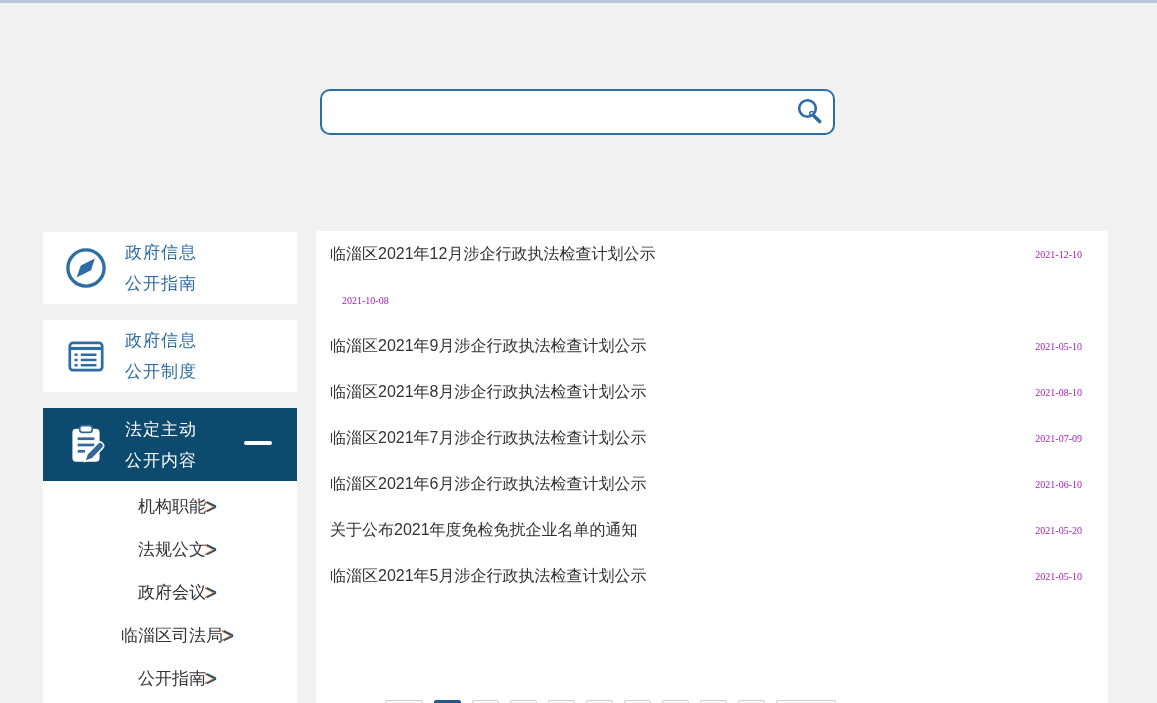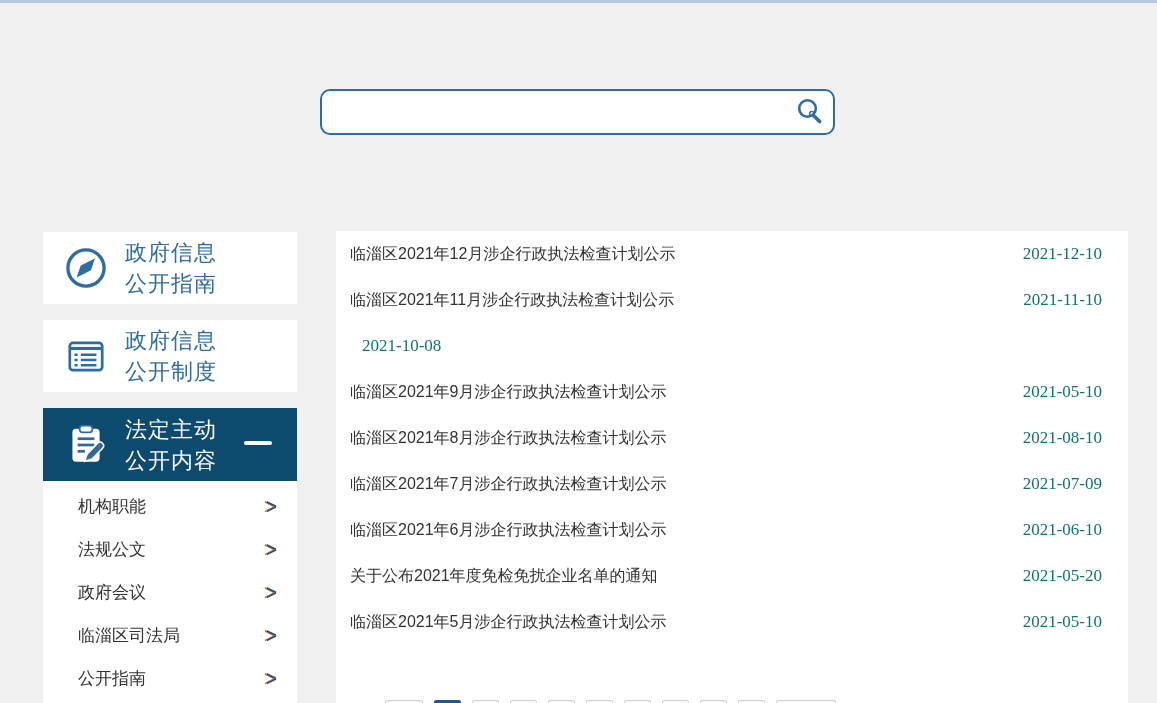--- a/index.html
+++ b/index.html
@@ -23,42 +23,42 @@
   }
   .search-btn{width:46px;height:100%;display:flex;align-items:center;justify-content:center;cursor:pointer;background:transparent;border:none;}
 
   
   .sidebar{position:absolute;left:43px;top:232px;width:254px;}
   .side-item{
     background:#fff;height:72px;display:flex;align-items:center;
     padding-left:20px;box-sizing:border-box;margin-bottom:16px;cursor:pointer;
   }
   .side-item .icon{width:46px;height:46px;margin-right:16px;color:#2e6da4;flex:0 0 auto;}
-  .side-label{font-size:22px;color:#2e6da4;line-height:31px;letter-spacing:1px;}
+  .side-label{font-size:17px;color:#2e6da4;line-height:31px;letter-spacing:1px;}
   .side-item.active{background:#0c4a6e;height:73px;margin-bottom:0;position:relative;}
   .side-item.active .side-label{color:#fff;}
   .minus-bar{position:absolute;right:25px;top:33px;width:28px;height:4px;background:#fff;border-radius:2px;}
 
   .submenu{background:#fff;height:223px;padding-top:4px;box-sizing:border-box;}
   .sub-item{
-    height:43px;display:flex;align-items:center;justify-content:space-between;
+    height:43px;display:flex;align-items:center;justify-content:center;
     padding:0 20px 0 35px;cursor:pointer;
   }
   .sub-label{font-size:17px;color:#333;}
   .chevron{
     font-size:19px;color:#1f4e79;line-height:1;
     text-shadow:-2px 0 0 #c06a2a;transform:scaleY(1.15);
   }
 
   
-  .main{position:absolute;left:336px;top:231px;width:792px;height:472px;background:#fff;}
+  .main{position:absolute;left:316px;top:231px;width:792px;height:472px;background:#fff;}
   .row{height:46px;display:flex;align-items:center;justify-content:space-between;padding:0 26px 0 14px;}
   .row-title{font-size:16px;color:#333;cursor:pointer;white-space:nowrap;overflow:hidden;}
   .row-date{
-    font-size:17px;color:#0f766e;flex:0 0 auto;margin-left:12px;
+    font-size:10px;color:#a21caf;flex:0 0 auto;margin-left:12px;
     font-family:"Liberation Serif","DejaVu Serif",serif;
   }
 
   
   .pagination{position:absolute;left:385px;top:700px;display:flex;}
   .pg-btn{
     width:27px;height:30px;box-sizing:border-box;margin-right:11px;
     border:1px solid #cfcfcf;background:#fafafa;border-radius:2px;cursor:pointer;
   }
   .pg-btn.medium{width:38px;}
@@ -166,24 +166,20 @@
 </div>
 
 <div class="main">
 
     <div class="row">
       <span class="row-title">临淄区2021年12月涉企行政执法检查计划公示</span>
       <span class="row-date">2021-12-10</span>
     </div>
 
 
-    <div class="row">
-      <span class="row-title">临淄区2021年11月涉企行政执法检查计划公示</span>
-      <span class="row-date">2021-11-10</span>
-    </div>
 
     <div class="row">
       <span class="row-date">2021-10-08</span>
     </div>
 
     <div class="row">
       <span class="row-title">临淄区2021年9月涉企行政执法检查计划公示</span>
       <span class="row-date">2021-05-10</span>
     </div>
 

